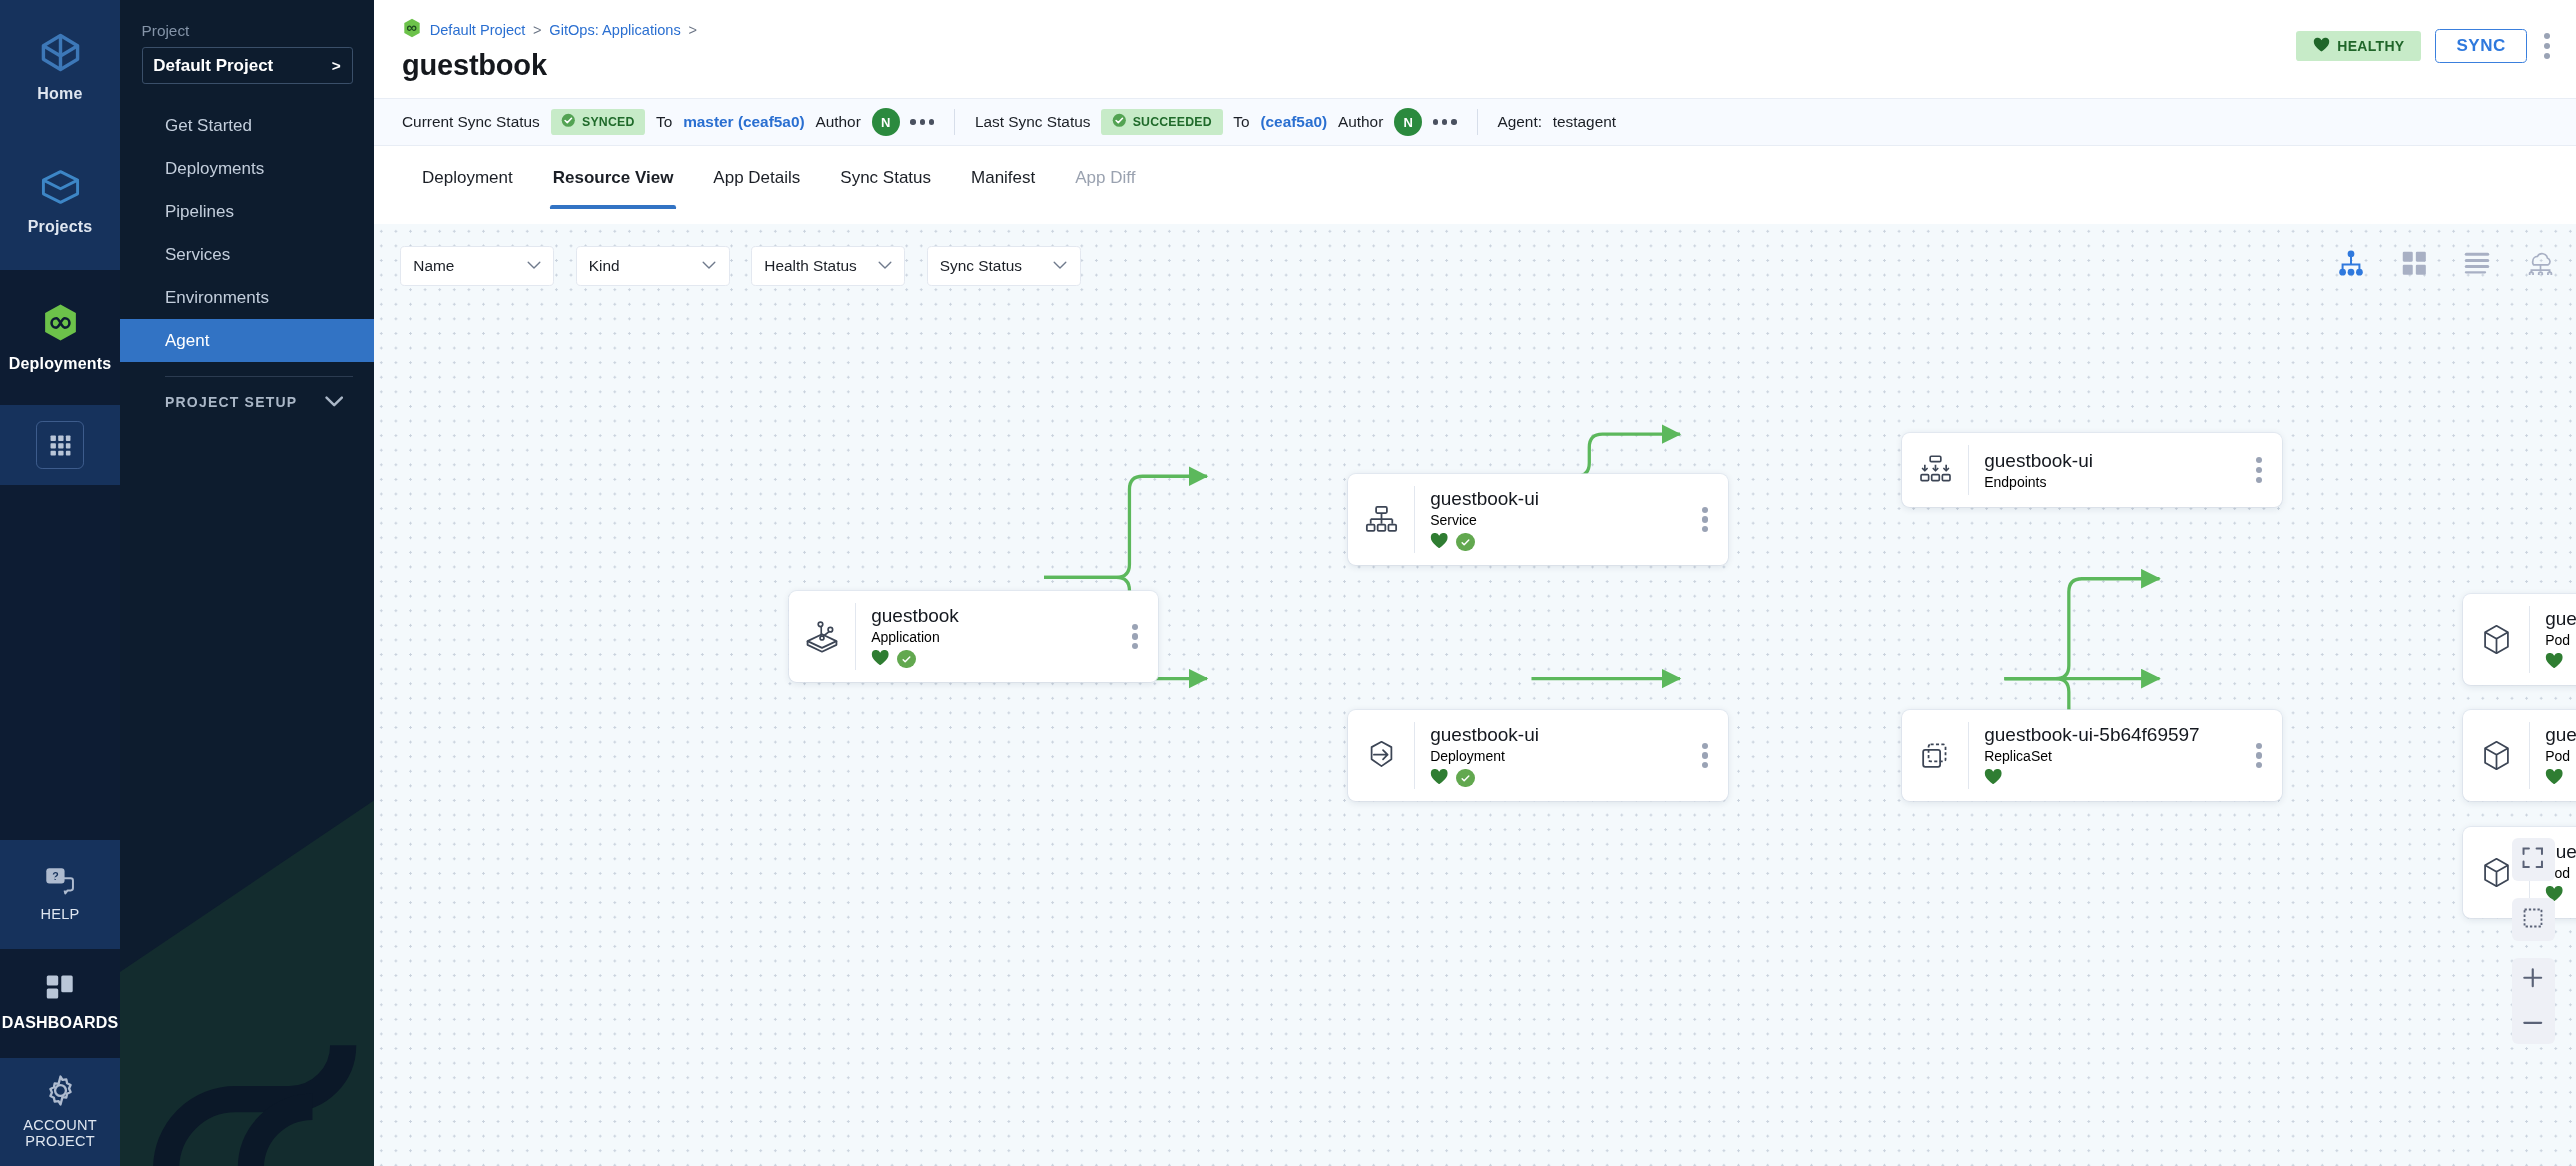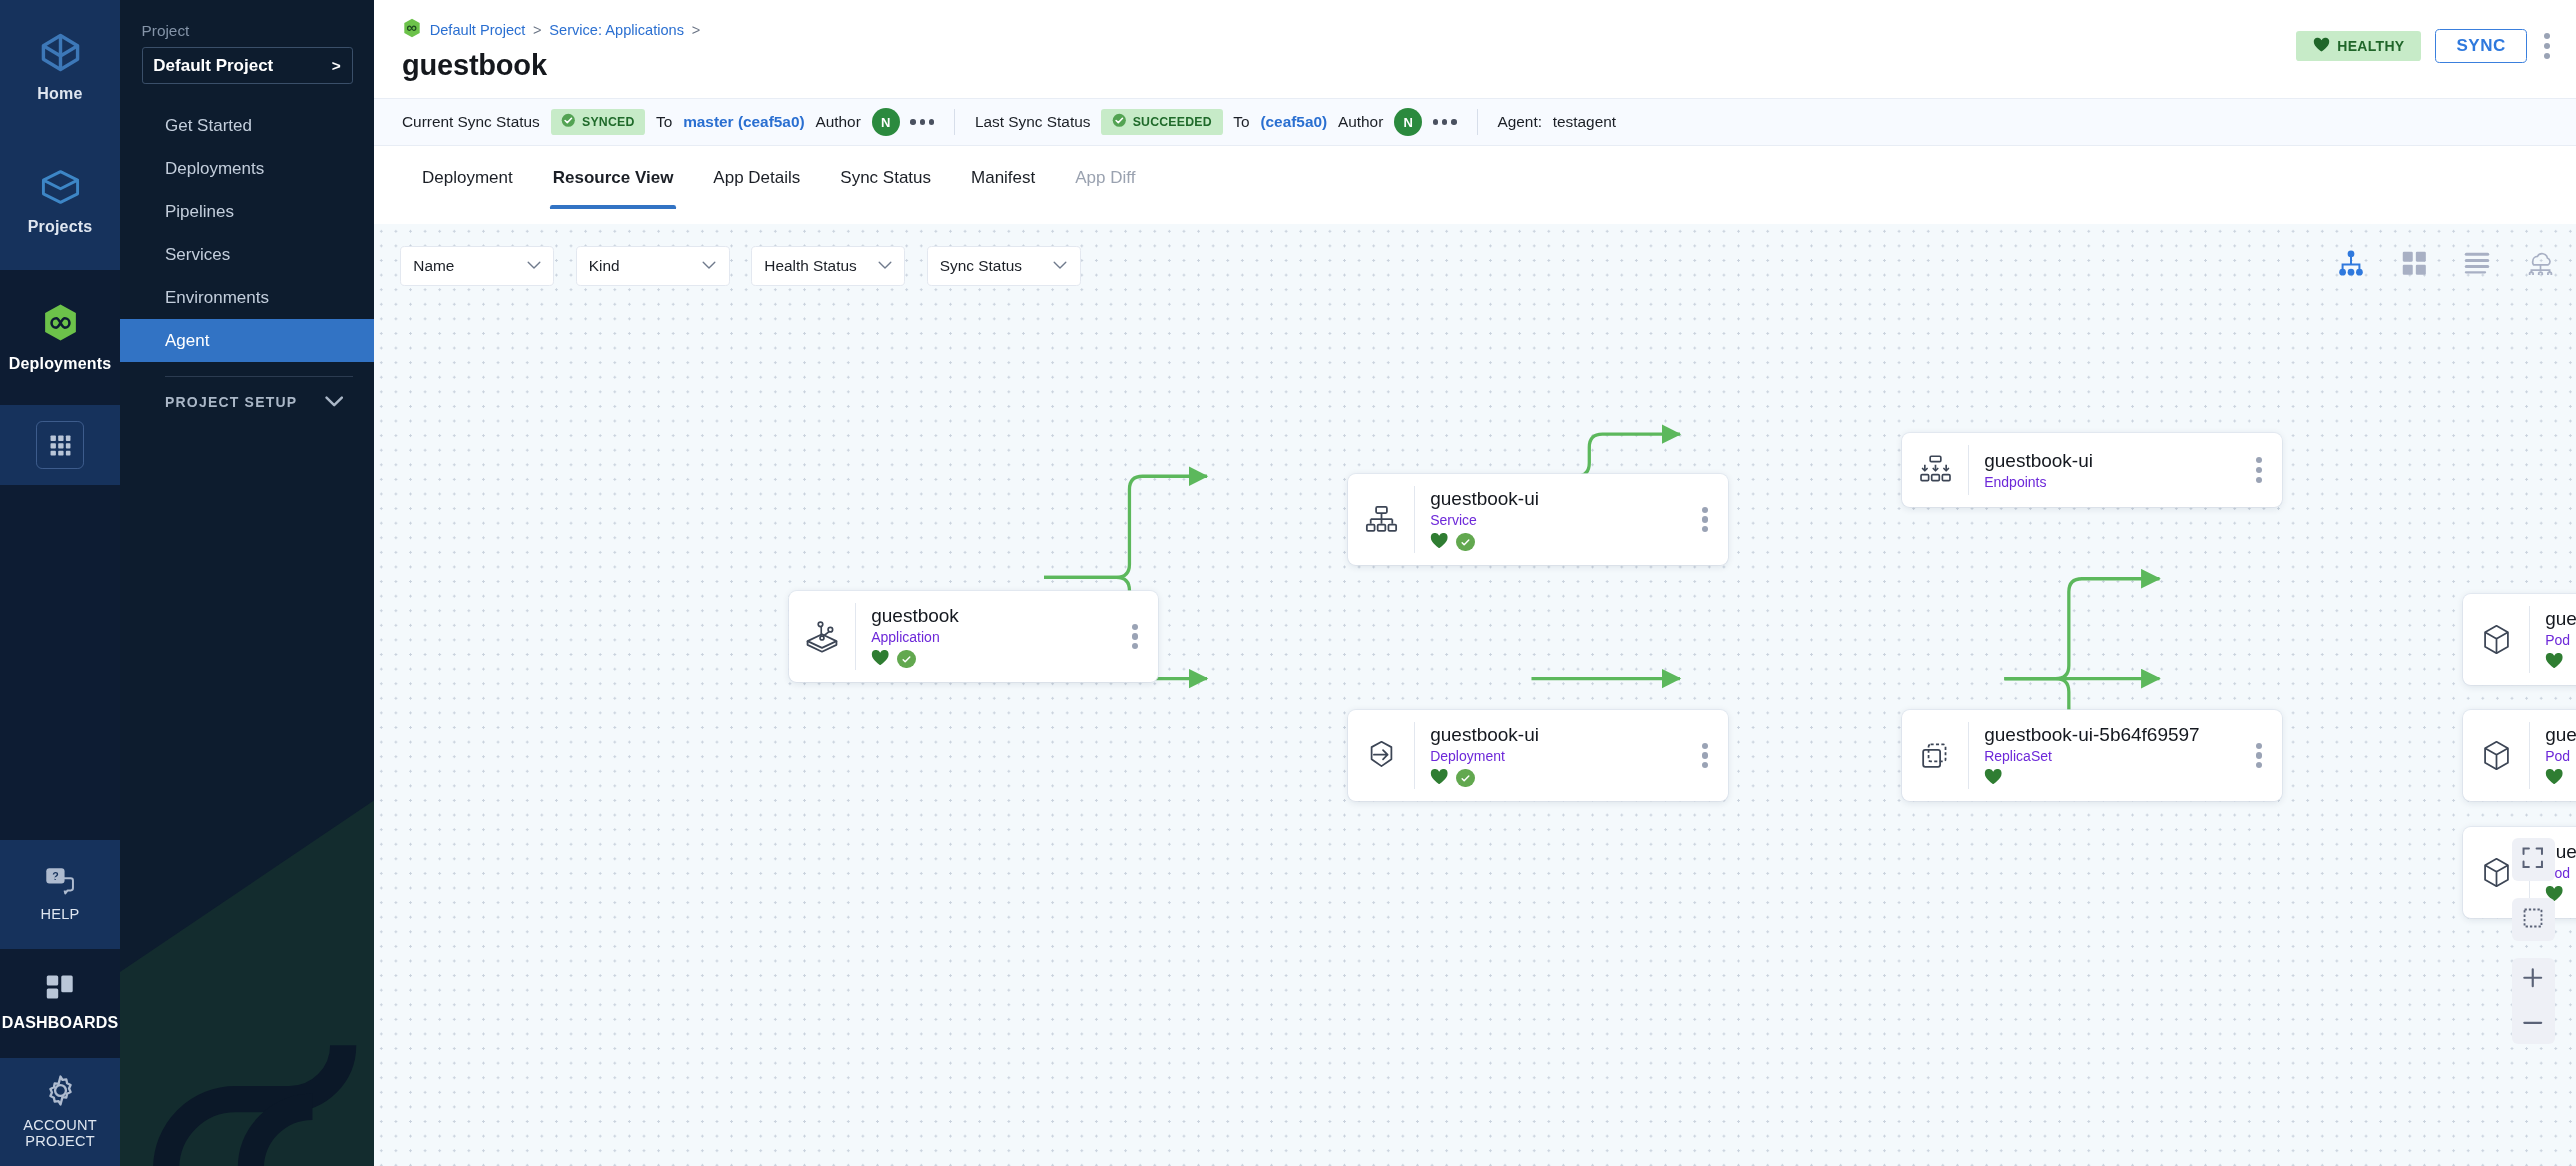--- a/index.html
+++ b/index.html
@@ -159,21 +159,21 @@
   }
   .node .nicon {
     width: 66px; display: flex; align-items: center; justify-content: center; flex: 0 0 66px;
   }
   .node .vline { width: 0.8px; align-self: stretch; background: #e2e7ef; margin: 12.3px 0; }
   .node .nbody { flex: 1 1 auto; padding: 0 0 0 15.4px; min-width: 0; }
   .node .nname {
     font-size: 19px; color: #14181f; white-space: nowrap; overflow: hidden;
     text-overflow: ellipsis; line-height: 1.2;
   }
-  .node .nkind { font-size: 14px; color: #6d28d9; margin-top: 2px; }
+  .node .nkind { font-size: 14px; color: #000000; margin-top: 2px; }
   .node .nstat { display: flex; align-items: center; gap: 7.7px; margin-top: 4.6px; height: 18.4px; }
   .node .nkebab { width: 46px; display: flex; align-items: center; justify-content: center; flex: 0 0 46px; }
   .heart { color: #2f7d32; font-size: 18.4px; line-height: 1; }
   .chk {
     width: 18.4px; height: 18.4px; border-radius: 50%; background: #62a84f; color: #fff;
     display: flex; align-items: center; justify-content: center; font-size: 10.8px; font-weight: 700;
   }
 </style>
 </head>
 <body>
@@ -302,21 +302,21 @@
     <div class="topbar">
       <div class="crumbs">
         <span>
           <svg width="20" height="20" viewBox="0 0 26 26">
               <path d="M13 1l10 5.5v13L13 25 3 19.5v-13z" fill="#6cc24a"></path>
               <path d="M10 10.5a2.8 2.8 0 1 0 0 5.6c2.1 0 3.1-5.6 5.2-5.6a2.8 2.8 0 1 1 0 5.6c-2.1 0-3.1-5.6-5.2-5.6z" fill="none" stroke="#1d4b1f" stroke-width="1.6"></path>
             </svg>
         </span>
         <span class="lk">Default Project</span>
         <span class="sep">&gt;</span>
-        <span class="lk">Service: Applications</span>
+        <span class="lk">GitOps: Applications</span>
         <span class="sep">&gt;</span>
       </div>
       <div class="page-title">guestbook</div>
 
       <div class="hdr-right">
         <div class="badge-healthy">
           <span>
             <svg width="17" height="15.4" viewBox="0 0 22 20">
                 <path d="M11 19S1 12.6 1 6.6A5.2 5.2 0 0 1 11 4.2 5.2 5.2 0 0 1 21 6.6C21 12.6 11 19 11 19z" fill="#20662a"></path>
               </svg>

